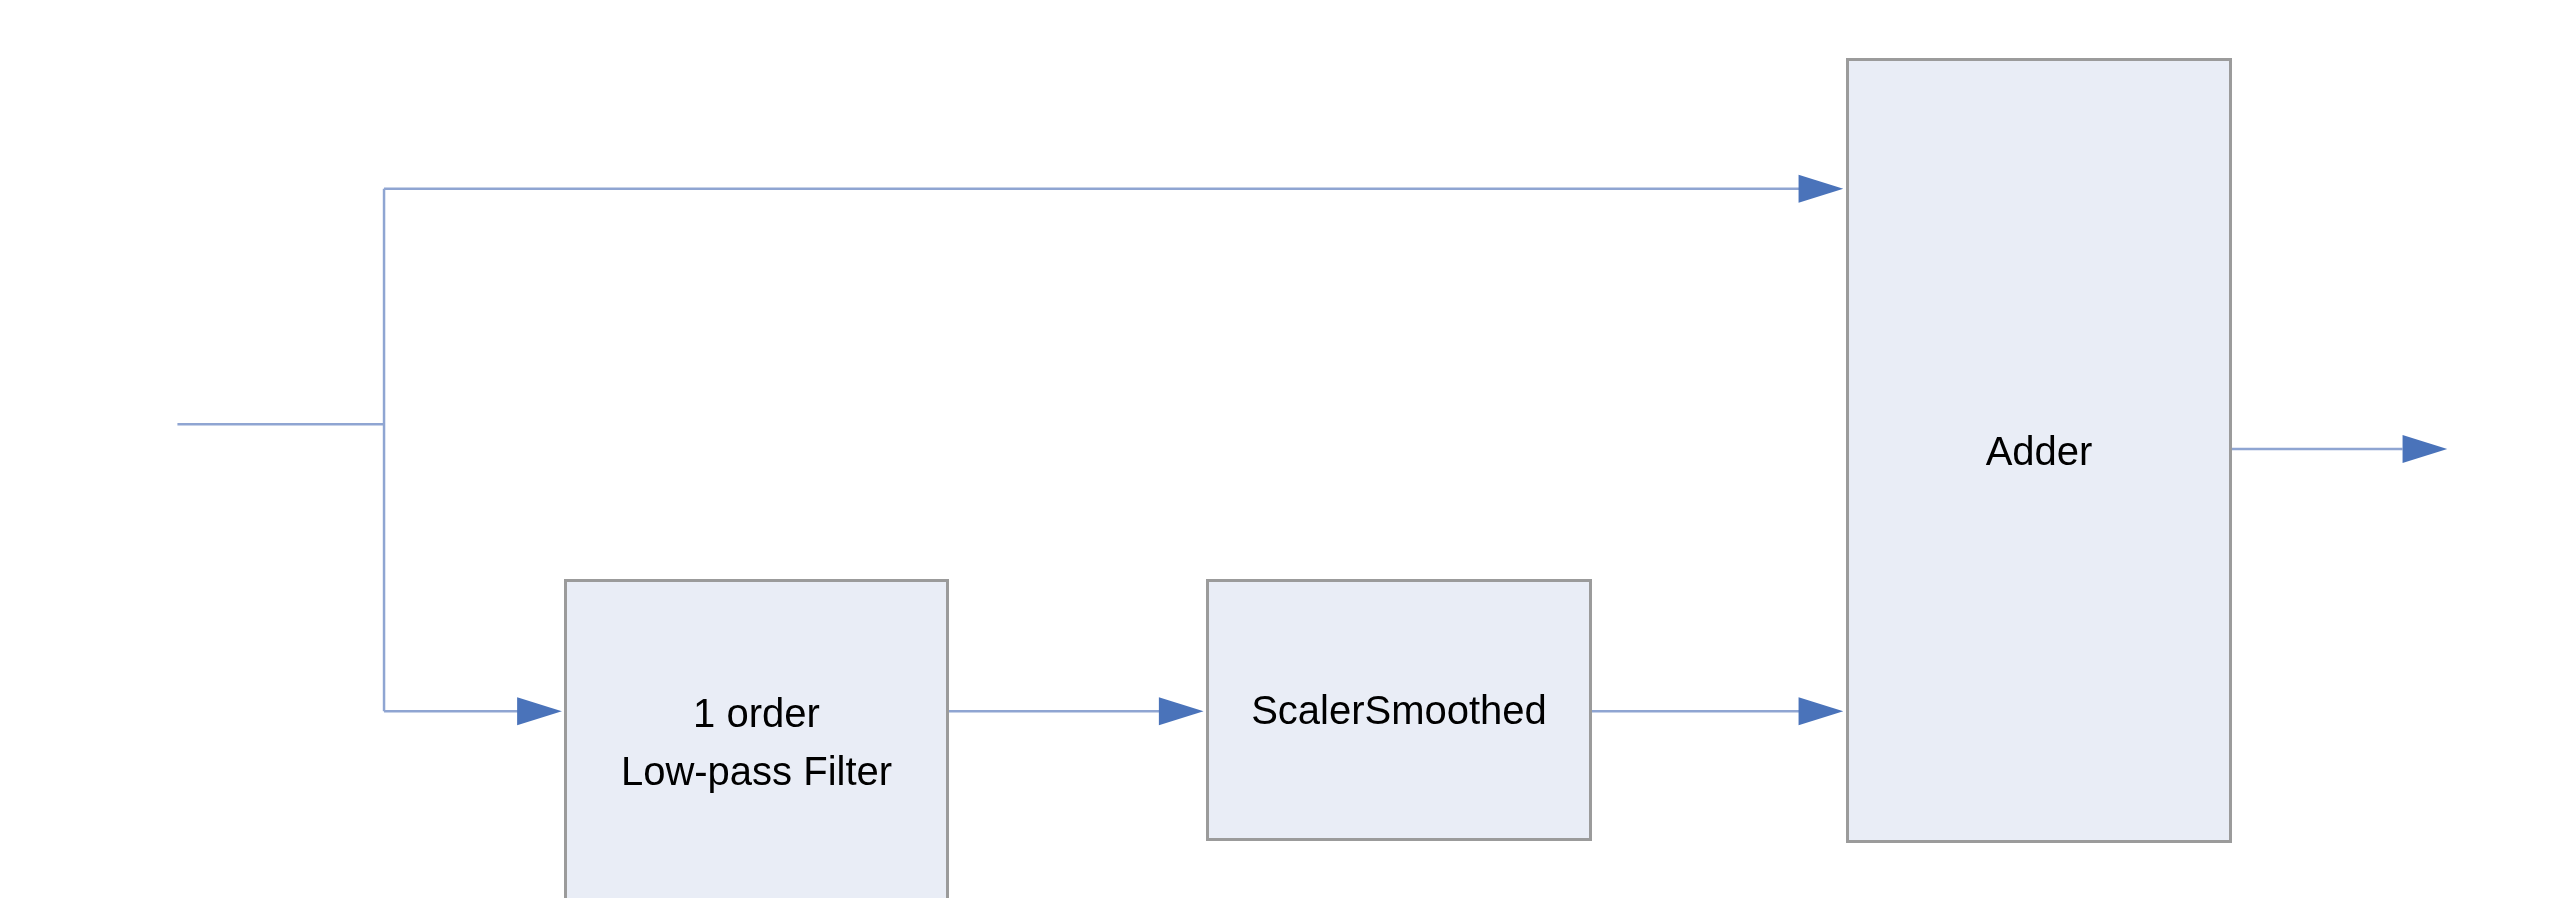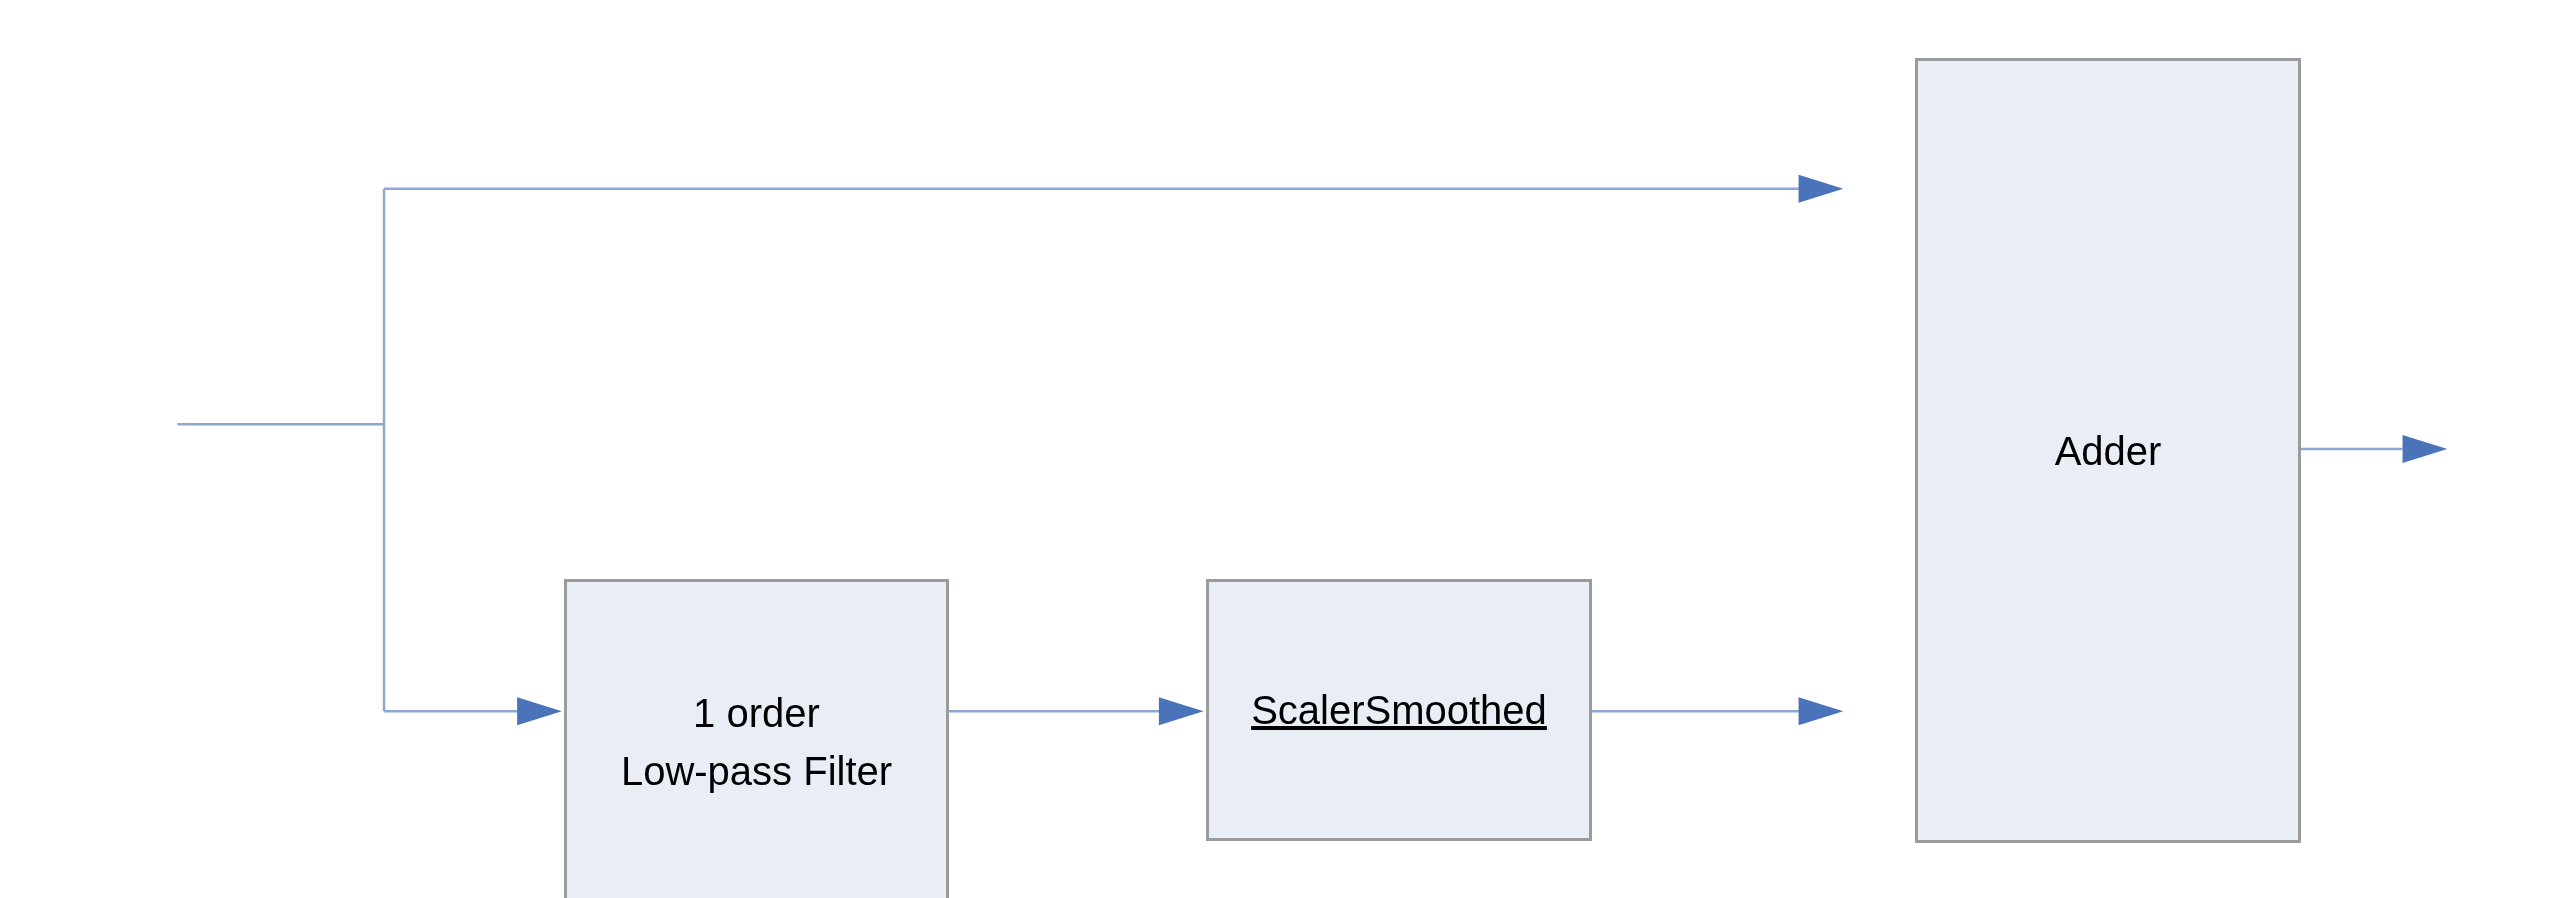--- a/index.html
+++ b/index.html
@@ -44,22 +44,22 @@
     display: flex;
     align-items: center;
     justify-content: center;
     text-align: center;
     font-size: 40px;
     line-height: 1.45;
     color: var(--text);
     white-space: pre-line;
   }
   .block-lowpass { left: 564px; top: 579px; width: 385px; height: 326px; }
-  .block-scaler  { left: 1206px; top: 579px; width: 386px; height: 262px; text-decoration: underline; }
-  .block-adder   { left: 1915px; top: 58px;  width: 386px; height: 785px; }
+  .block-scaler  { left: 1206px; top: 579px; width: 386px; height: 262px; }
+  .block-adder   { left: 1846px; top: 58px;  width: 386px; height: 785px; }
 </style>
 </head>
 <body>
 
 <div class="canvas">
 
   <svg class="connector-layer" viewBox="0 0 2592 904" xmlns="http://www.w3.org/2000/svg">
 
     <g>
       <path class="line" d="M178 427 H386"></path>

